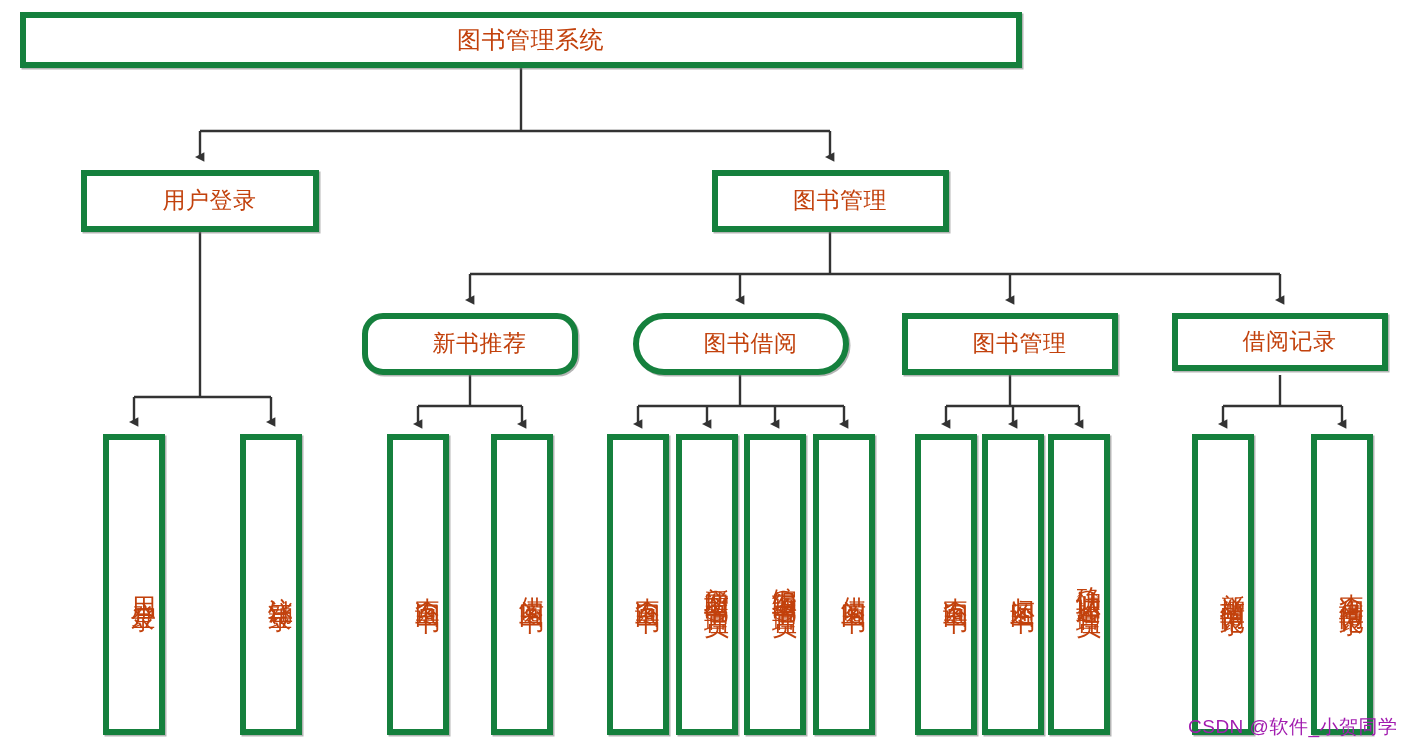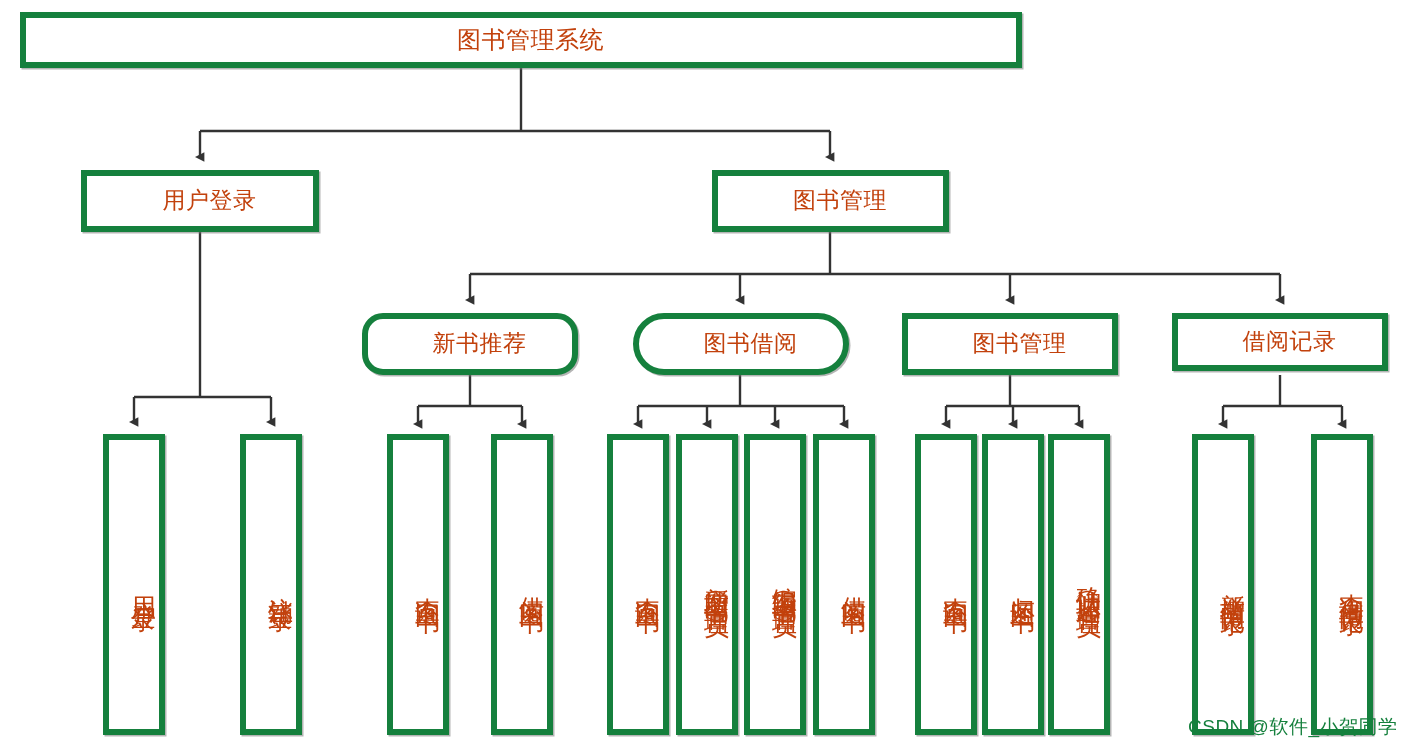--- a/index.html
+++ b/index.html
@@ -67,21 +67,21 @@
     line-height: 1.0;
     letter-spacing: 4px;
     white-space: nowrap;
     max-height: 286px;
   }
   #watermark {
     position: absolute;
     left: 1188px;
     top: 714px;
     font-size: 19px;
-    color: #15803d;
+    color: #a21caf;
     white-space: nowrap;
     z-index: 5;
     letter-spacing: 0.5px;
   }
 </style>
 </head>
 <body>
 
 <div id="diagram-root">
 

